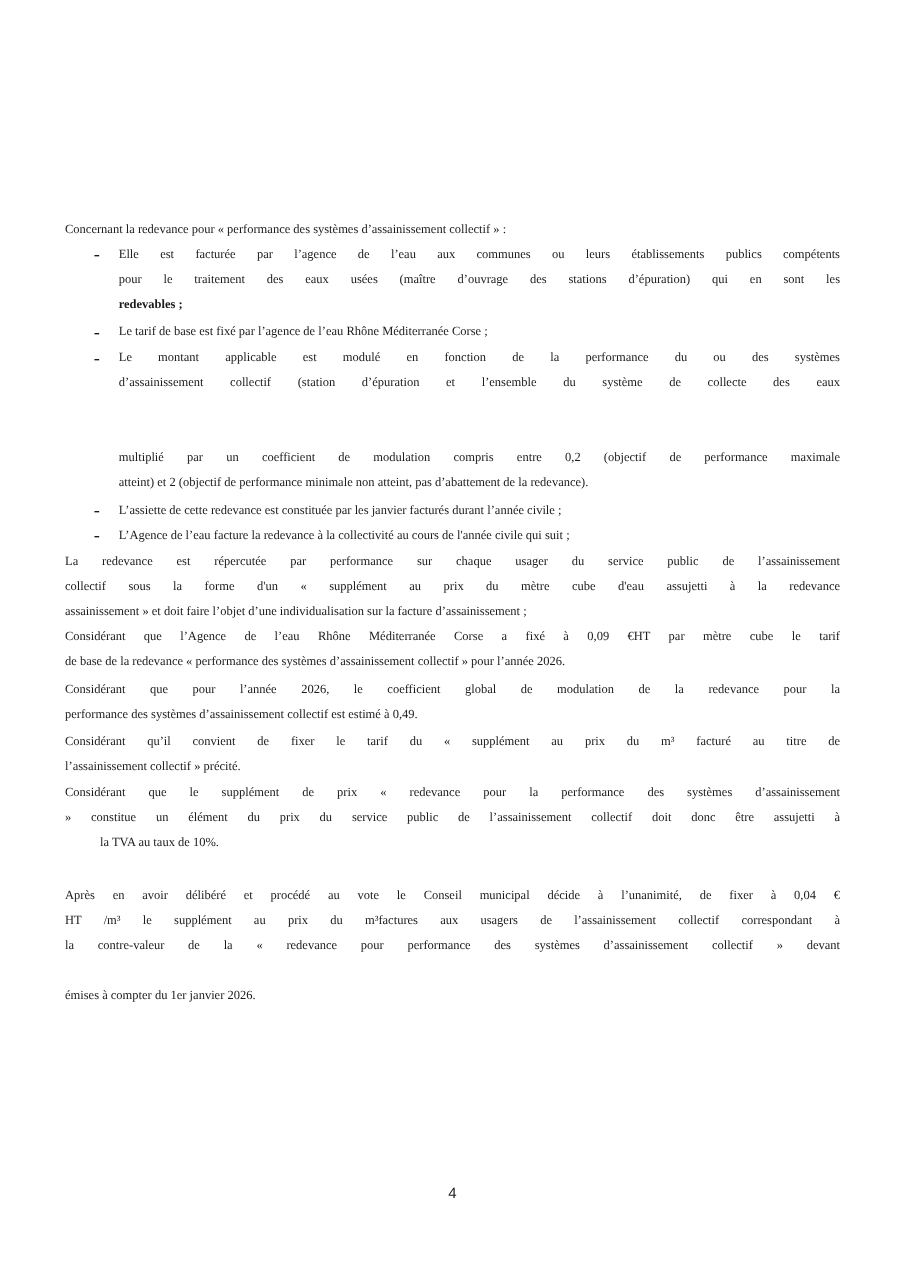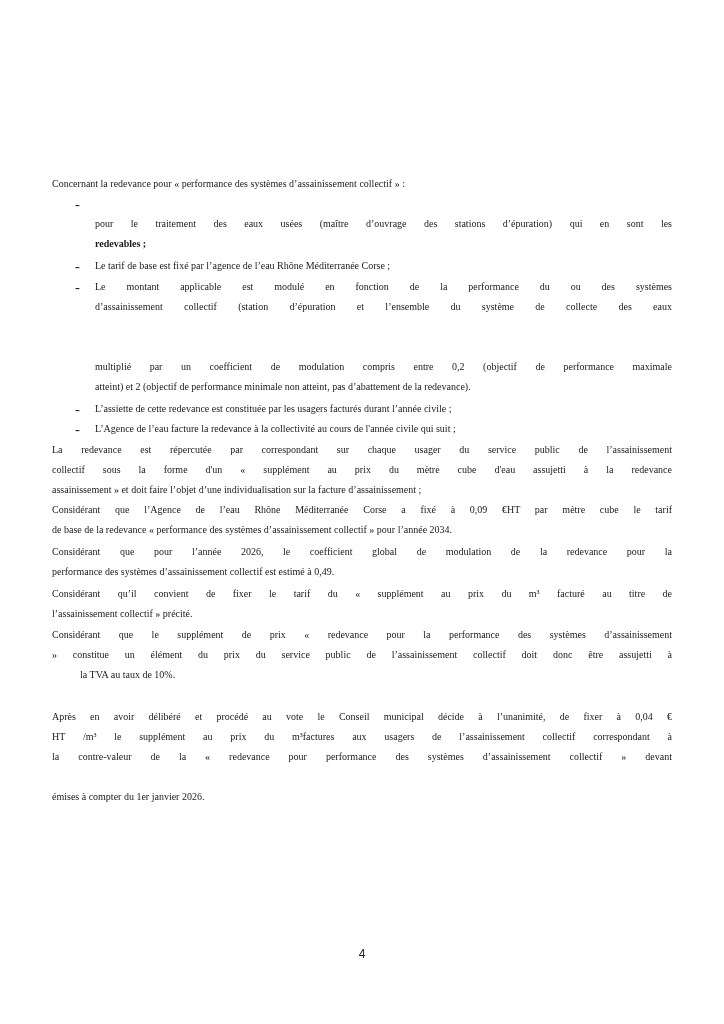--- a/index.html
+++ b/index.html
@@ -31,44 +31,45 @@
   }
 </style>
 </head>
 <body>
 
 <div class="page">
 
   <div class="line last" style="left:52px; top:174px; width:620px;">Concernant la redevance pour « performance des systèmes d’assainissement collectif » :</div>
 
   <div class="dash" style="left:75px; top:194px;">-</div>
+  <div class="line" style="left:95px; top:194px; width:577px;">Elle est facturée par l’agence de l’eau aux communes ou leurs établissements publics compétents</div>
   <div class="line" style="left:95px; top:214px; width:577px;">pour le traitement des eaux usées (maître d’ouvrage des stations d’épuration) qui en sont les</div>
   <div class="line last" style="left:95px; top:234px; width:577px;font-weight:bold;">redevables ;</div>
 
   <div class="dash" style="left:75px; top:256px;">-</div>
   <div class="line last" style="left:95px; top:256px; width:577px;">Le tarif de base est fixé par l’agence de l’eau Rhône Méditerranée Corse ;</div>
 
   <div class="dash" style="left:75px; top:277px;">-</div>
   <div class="line" style="left:95px; top:277px; width:577px;">Le montant applicable est modulé en fonction de la performance du ou des systèmes</div>
   <div class="line" style="left:95px; top:297px; width:577px;">d’assainissement collectif (station d’épuration et l’ensemble du système de collecte des eaux</div>
   <div class="line" style="left:95px; top:357px; width:577px;">multiplié par un coefficient de modulation compris entre 0,2 (objectif de performance maximale</div>
   <div class="line last" style="left:95px; top:377px; width:577px;">atteint) et 2 (objectif de performance minimale non atteint, pas d’abattement de la redevance).</div>
 
   <div class="dash" style="left:75px; top:399px;">-</div>
-  <div class="line last" style="left:95px; top:399px; width:577px;">L’assiette de cette redevance est constituée par les usagers facturés durant l’année civile ;</div>
+  <div class="line last" style="left:95px; top:399px; width:577px;">L’assiette de cette redevance est constituée par les janvier facturés durant l’année civile ;</div>
 
   <div class="dash" style="left:75px; top:419px;">-</div>
   <div class="line last" style="left:95px; top:419px; width:577px;">L’Agence de l’eau facture la redevance à la collectivité au cours de l'année civile qui suit ;</div>
 
-  <div class="line" style="left:52px; top:440px; width:620px;">La redevance est répercutée par correspondant sur chaque usager du service public de l’assainissement</div>
+  <div class="line" style="left:52px; top:440px; width:620px;">La redevance est répercutée par performance sur chaque usager du service public de l’assainissement</div>
   <div class="line" style="left:52px; top:460px; width:620px;">collectif sous la forme d'un « supplément au prix du mètre cube d'eau assujetti à la redevance</div>
   <div class="line last" style="left:52px; top:480px; width:620px;">assainissement » et doit faire l’objet d’une individualisation sur la facture d’assainissement ;</div>
 
   <div class="line" style="left:52px; top:500px; width:620px;">Considérant que l’Agence de l’eau Rhône Méditerranée Corse a fixé à 0,09 €HT par mètre cube le tarif</div>
-  <div class="line last" style="left:52px; top:520px; width:620px;">de base de la redevance « performance des systèmes d’assainissement collectif » pour l’année 2034.</div>
+  <div class="line last" style="left:52px; top:520px; width:620px;">de base de la redevance « performance des systèmes d’assainissement collectif » pour l’année 2026.</div>
 
   <div class="line" style="left:52px; top:542px; width:620px;">Considérant que pour l’année 2026, le coefficient global de modulation de la redevance pour la</div>
   <div class="line last" style="left:52px; top:562px; width:620px;">performance des systèmes d’assainissement collectif est estimé à 0,49.</div>
 
   <div class="line" style="left:52px; top:584px; width:620px;">Considérant qu’il convient de fixer le tarif du « supplément au prix du m³ facturé au titre de</div>
   <div class="line last" style="left:52px; top:604px; width:620px;">l’assainissement collectif » précité.</div>
 
   <div class="line" style="left:52px; top:625px; width:620px;">Considérant que le supplément de prix « redevance pour la performance des systèmes d’assainissement</div>
   <div class="line" style="left:52px; top:645px; width:620px;">» constitue un élément du prix du service public de l’assainissement collectif doit donc être assujetti à</div>
   <div class="line last" style="left:52px; top:665px; width:620px;margin-left:28px;">la TVA au taux de 10%.</div>

